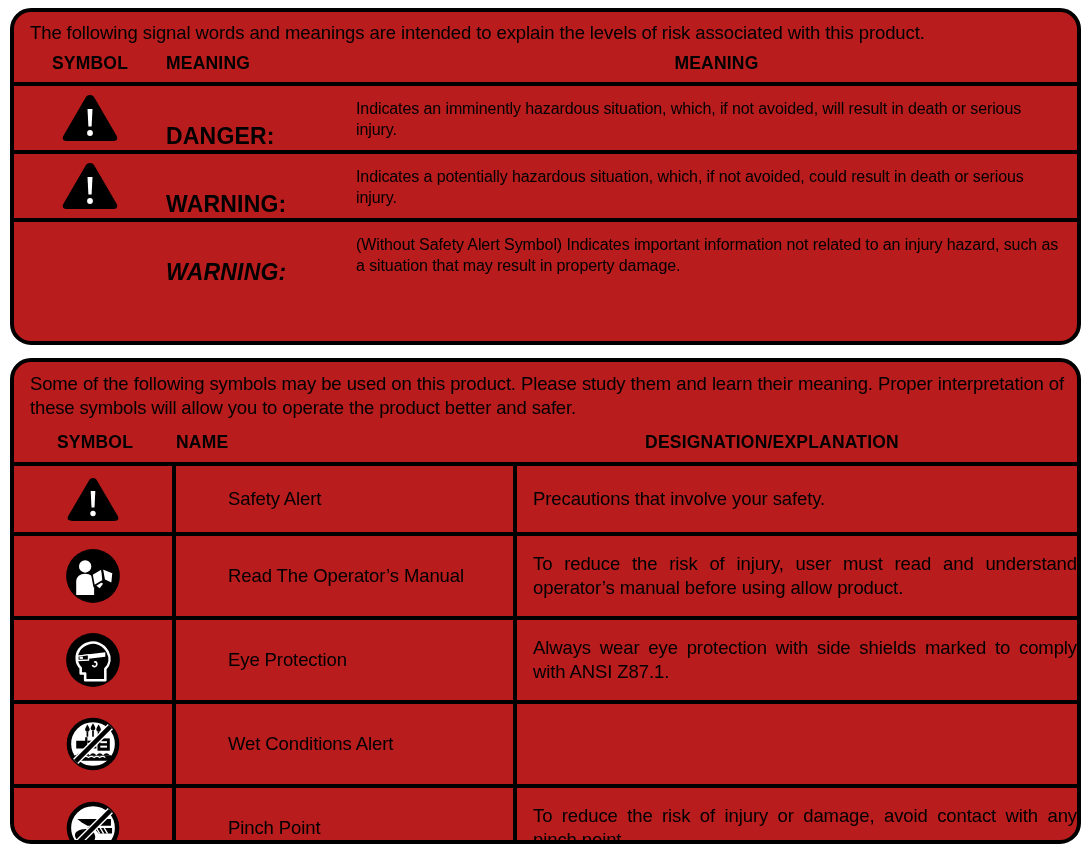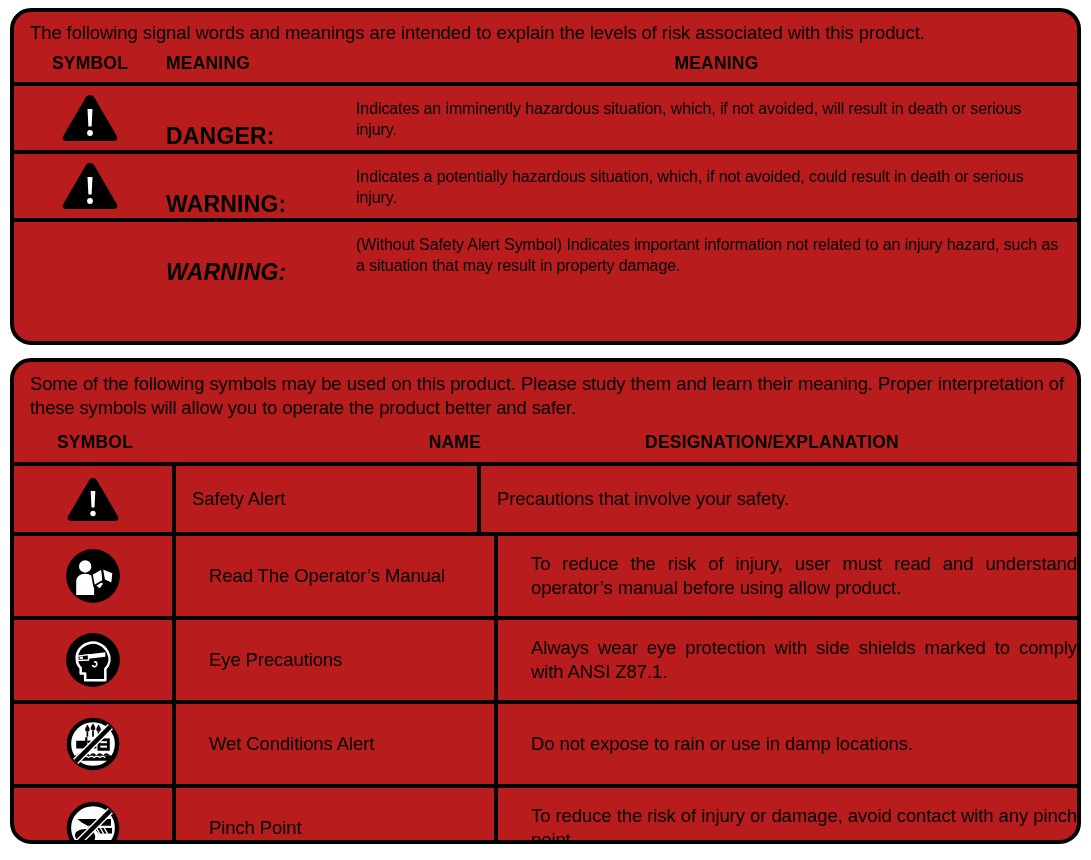--- a/index.html
+++ b/index.html
@@ -105,21 +105,21 @@
   }
 
   .sym-head {
     display: flex;
     font-weight: bold;
     font-size: 17.5px;
     padding: 12px 0 9px 0;
     letter-spacing: 0.2px;
   }
   .sym-head .c-symbol { width: 162px; text-align: center; }
-  .sym-head .c-name   { width: 305px; text-align: right; }
+  .sym-head .c-name   { width: 305px; text-align: left; }
   .sym-head .c-desc   { flex: 1; text-align: center; padding-right: 14px;}
 
   .sym-row {
     display: flex;
     border-top: 4px solid #000;
     min-height: 66px;
   }
   .sym-row .c-symbol {
     width: 162px;
     display: flex;
@@ -130,32 +130,33 @@
   }
   .sym-row .c-name {
     width: 305px;
     display: flex;
     align-items: center;
     font-size: 18.5px;
     padding-left: 16px;
     border-right: 4px solid #000;
     box-sizing: border-box;
     letter-spacing: -0.1px;
+    margin-left: 36px;
   }
   .sym-row .c-desc {
     flex: 1;
     display: flex;
     align-items: center;
     font-size: 18.5px;
     line-height: 1.3;
     padding: 6px 0 6px 16px;
     text-align: justify;
     letter-spacing: -0.1px;
   }
-  .sym-row.tall { min-height: 80px; gap: 17px; }
+  .sym-row.tall { min-height: 80px; }
 
   
   .icon { display: block; }
 </style>
 </head>
 <body>
 
 <div class="page">
 
   <div class="panel" id="signal-panel">
@@ -263,21 +264,21 @@
 
             <path d="M52 54 C56 52 58 56 56 60 C54 63 50 62 49 59" fill="none" stroke="#fff" stroke-width="3"></path>
 
             <path d="M24 42 L72 36 L72 44 L24 50 Z" fill="#fff"></path>
 
             <path d="M23 43 L42 40.5 L42 50 L23 51 Z" fill="#000" stroke="#fff" stroke-width="2.5"></path>
             <rect x="26" y="44" width="6" height="4" fill="#fff"></rect>
           </svg>
         </span>
       </div>
-      <div class="c-name">Eye Precautions</div>
+      <div class="c-name">Eye Protection</div>
       <div class="c-desc">Always wear eye protection with side shields marked to comply with ANSI Z87.1.</div>
     </div>
 
     <div class="sym-row tall">
       <div class="c-symbol">
         <span>
           <svg class="icon" width="56" height="56" viewBox="0 0 100 100" aria-hidden="true">
 
             <circle cx="50" cy="50" r="43" fill="#fff" stroke="#000" stroke-width="8"></circle>
 
@@ -301,21 +302,20 @@
             <path d="M17 70 L83 70 L83 80 L17 80 Z" fill="#000"></path>
             <path d="M20 70 q6 -7 12 0 q6 -7 12 0 q6 -7 12 0 q6 -7 12 0 q6 -7 12 0" fill="#000"></path>
             <path d="M22 74 q5 -4 10 0 q5 -4 10 0 q5 -4 10 0 q5 -4 10 0 q5 -4 10 0" fill="none" stroke="#fff" stroke-width="2"></path>
 
             <line x1="19" y1="81" x2="81" y2="19" stroke="#fff" stroke-width="13"></line>
             <line x1="19" y1="81" x2="81" y2="19" stroke="#000" stroke-width="8"></line>
           </svg>
         </span>
       </div>
       <div class="c-name">Wet Conditions Alert</div>
-      <div class="c-desc">Do not expose to rain or use in damp locations.</div>
     </div>
 
     <div class="sym-row tall">
       <div class="c-symbol">
         <span>
           <svg class="icon" width="56" height="56" viewBox="0 0 100 100" aria-hidden="true">
             <circle cx="50" cy="50" r="43" fill="#fff" stroke="#000" stroke-width="8"></circle>
 
             <path d="M22 34 L82 34 L82 46 L40 46 L30 40 Z" fill="#000"></path>
 

